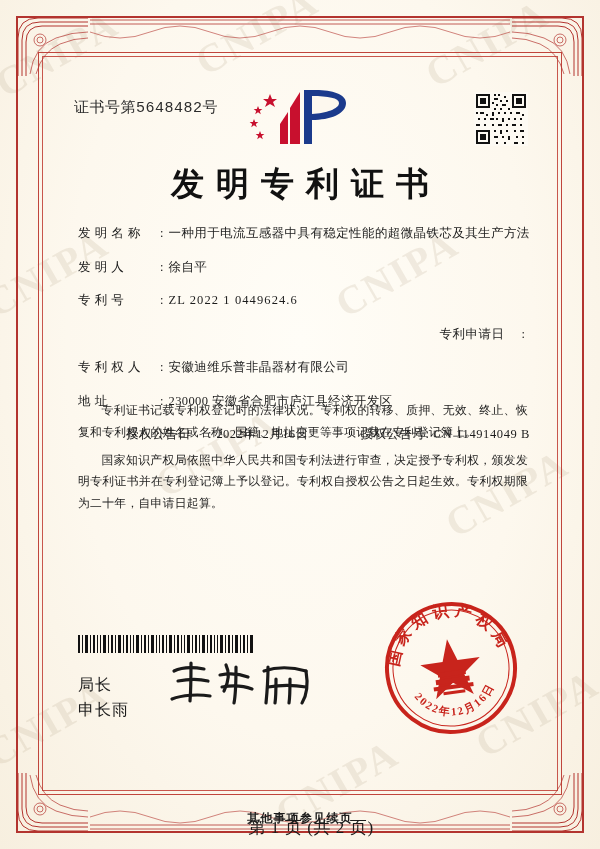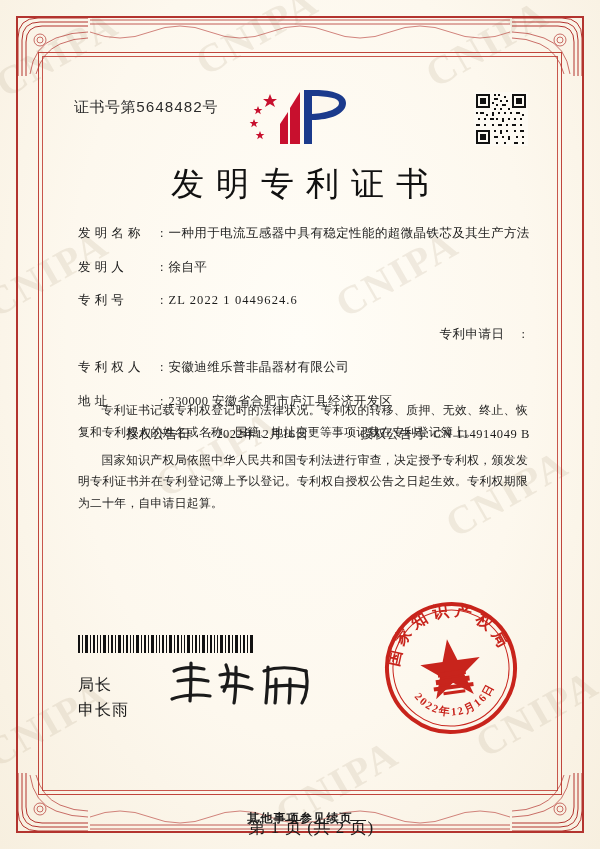--- a/index.html
+++ b/index.html
@@ -113,21 +113,21 @@
   }
 
   .doc-title {
     position: absolute;
     top: 92px;
     left: 0; right: 0;
     text-align: center;
     font-size: 33px;
     letter-spacing: 12px;
     color: #111;
-    font-weight: normal;
+    font-weight: bold;
     font-family: "Liberation Serif", serif;
     text-indent: 12px;
   }
 
   .fields {
     position: absolute;
     top: 155px;
     left: 22px;
     right: 14px;
   }

